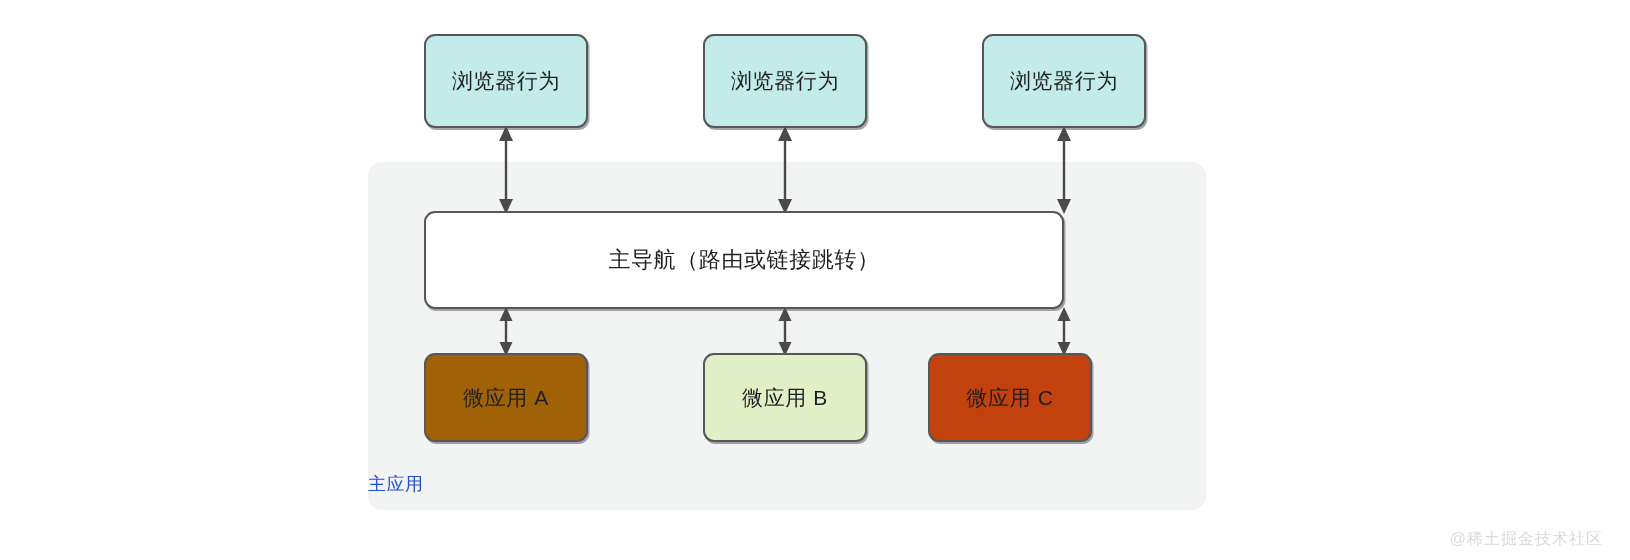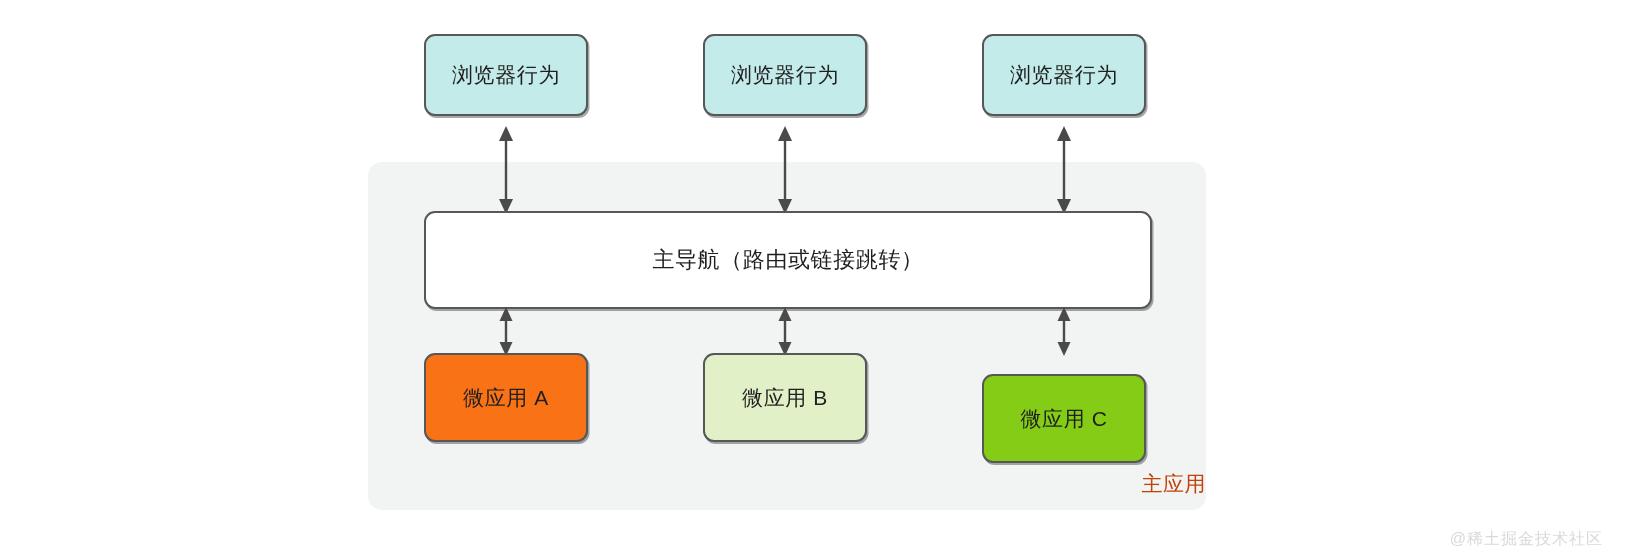--- a/index.html
+++ b/index.html
@@ -26,23 +26,23 @@
     width: 838px;
     height: 348px;
     background: #f2f4f3;
     border-radius: 14px;
   }
   .host-panel-label {
     position: absolute;
     left: 368px;
     top: 470px;
     width: 838px;
-    text-align: right;
-    font-size: 21px;
-    color: #c2410c;
+    text-align: left;
+    font-size: 18px;
+    color: #1d4ed8;
     line-height: 28px;
     letter-spacing: 0.5px;
   }
 
   
   .node {
     position: absolute;
     box-sizing: border-box;
     border: 2.2px solid #555759;
     border-radius: 11px;
@@ -52,46 +52,46 @@
     font-size: 21px;
     color: #1f1f1f;
     letter-spacing: 0.6px;
     box-shadow: 1.5px 2px 0 rgba(60,60,60,0.45);
   }
 
   
   .browser-node {
     top: 34px;
     width: 164px;
-    height: 82px;
+    height: 94px;
     background: #c3ebe9;
   }
   .browser-node.b1 { left: 424px; }
   .browser-node.b2 { left: 703px; }
   .browser-node.b3 { left: 982px; }
 
   
   .nav-node {
     left: 424px;
     top: 211px;
-    width: 728px;
+    width: 640px;
     height: 98px;
     background: #ffffff;
     font-size: 22px;
   }
 
   
   .micro-node {
     top: 353px;
     width: 164px;
     height: 89px;
   }
-  .micro-node.m-a { left: 424px; background: #f97316; }
+  .micro-node.m-a { left: 424px; background: #a16207; }
   .micro-node.m-b { left: 703px; background: #e2f0c8; align-items: center; }
-  .micro-node.m-c { left: 982px; background: #84cc16; margin-top: 21px; }
+  .micro-node.m-c { left: 928px; background: #c2410c; }
 
   
   .arrow {
     position: absolute;
     overflow: visible;
   }
   .arrow-upper { top: 126px; width: 22px; height: 88px; }
   .arrow-upper.a1 { left: 495px; }
   .arrow-upper.a2 { left: 774px; }
   .arrow-upper.a3 { left: 1053px; }

